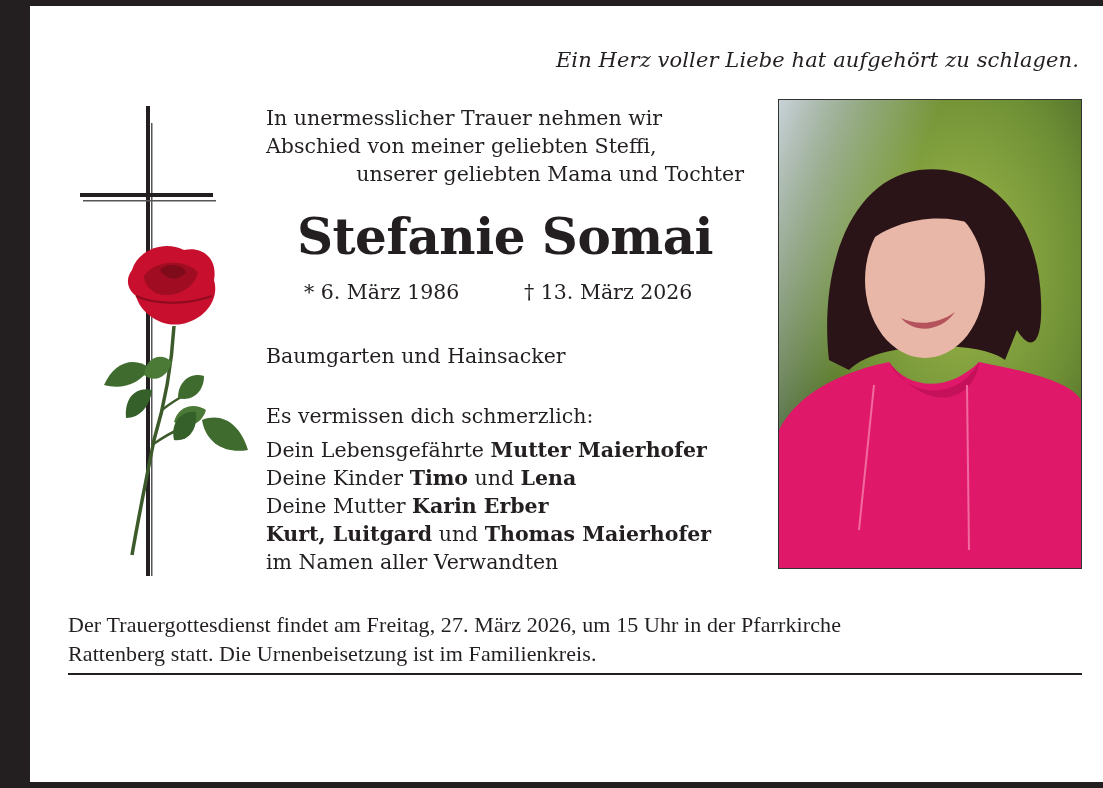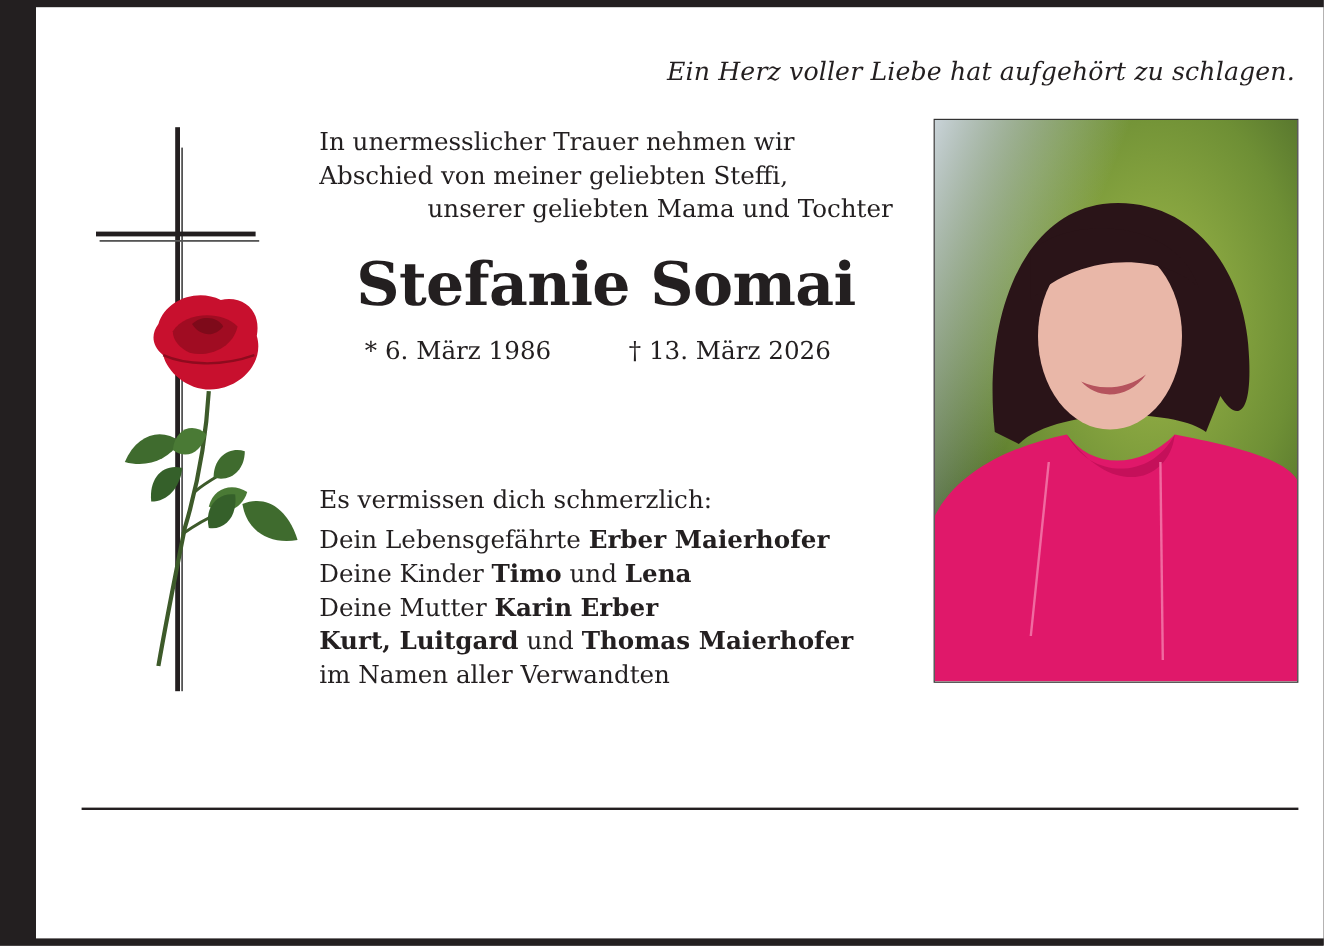--- a/index.html
+++ b/index.html
@@ -61,24 +61,25 @@
     <div class="last">unserer geliebten Mama und Tochter</div>
   </div>
 
   <div class="name">Stefanie Somai</div>
 
   <div class="dates">
     <span style="left:38px;">* 6. März 1986</span>
     <span style="left:258px;">† 13. März 2026</span>
   </div>
 
+  <div class="place">Baumgarten und Hainsacker</div>
 
   <div class="mourners">
     <div class="lead">Es vermissen dich schmerzlich:</div>
-    <div><span>Dein Lebensgefährte </span><b>Erber Maierhofer</b></div>
+    <div><span>Dein Lebensgefährte </span><b>Mutter Maierhofer</b></div>
     <div><span>Deine Kinder </span><b>Timo</b><span> und </span><b>Lena</b></div>
     <div><span>Deine Mutter </span><b>Karin Erber</b></div>
     <div><b>Kurt, Luitgard</b><span> und </span><b>Thomas Maierhofer</b></div>
     <div>im Namen aller Verwandten</div>
   </div>
 
   <div class="photo">
     <svg width="302" height="468" viewBox="0 0 302 468">
       <defs>
         <radialGradient id="bg" cx="0.6" cy="0.35" r="0.8">
@@ -100,17 +101,21 @@
       <path d="M80 110 C110 80 200 80 220 140 C190 110 120 110 80 150 Z" fill="#2a1418"></path>
       <path d="M122 218 C138 226 160 224 176 212 C162 232 136 234 122 218 Z" fill="#b5535d"></path>
 
       <path d="M0 330 C20 290 70 270 110 262 C130 290 170 292 200 262 C240 270 290 280 302 300 L302 468 L0 468 Z" fill="#e0186a"></path>
       <path d="M110 262 C130 300 180 300 200 262 C196 300 150 318 110 262 Z" fill="#c5105a"></path>
       <line x1="95" y1="285" x2="80" y2="430" stroke="#f06aa0" stroke-width="2"></line>
       <line x1="188" y1="285" x2="190" y2="450" stroke="#f06aa0" stroke-width="2"></line>
     </svg>
   </div>
 
+  <div class="service">
+    <div>Der Trauergottesdienst findet am Freitag, 27. März 2026, um 15 Uhr in der Pfarrkirche</div>
+    <div>Rattenberg statt. Die Urnenbeisetzung ist im Familienkreis.</div>
+  </div>
 
   <div class="rule"></div>
 
 
 </div>
 
 </body></html>

